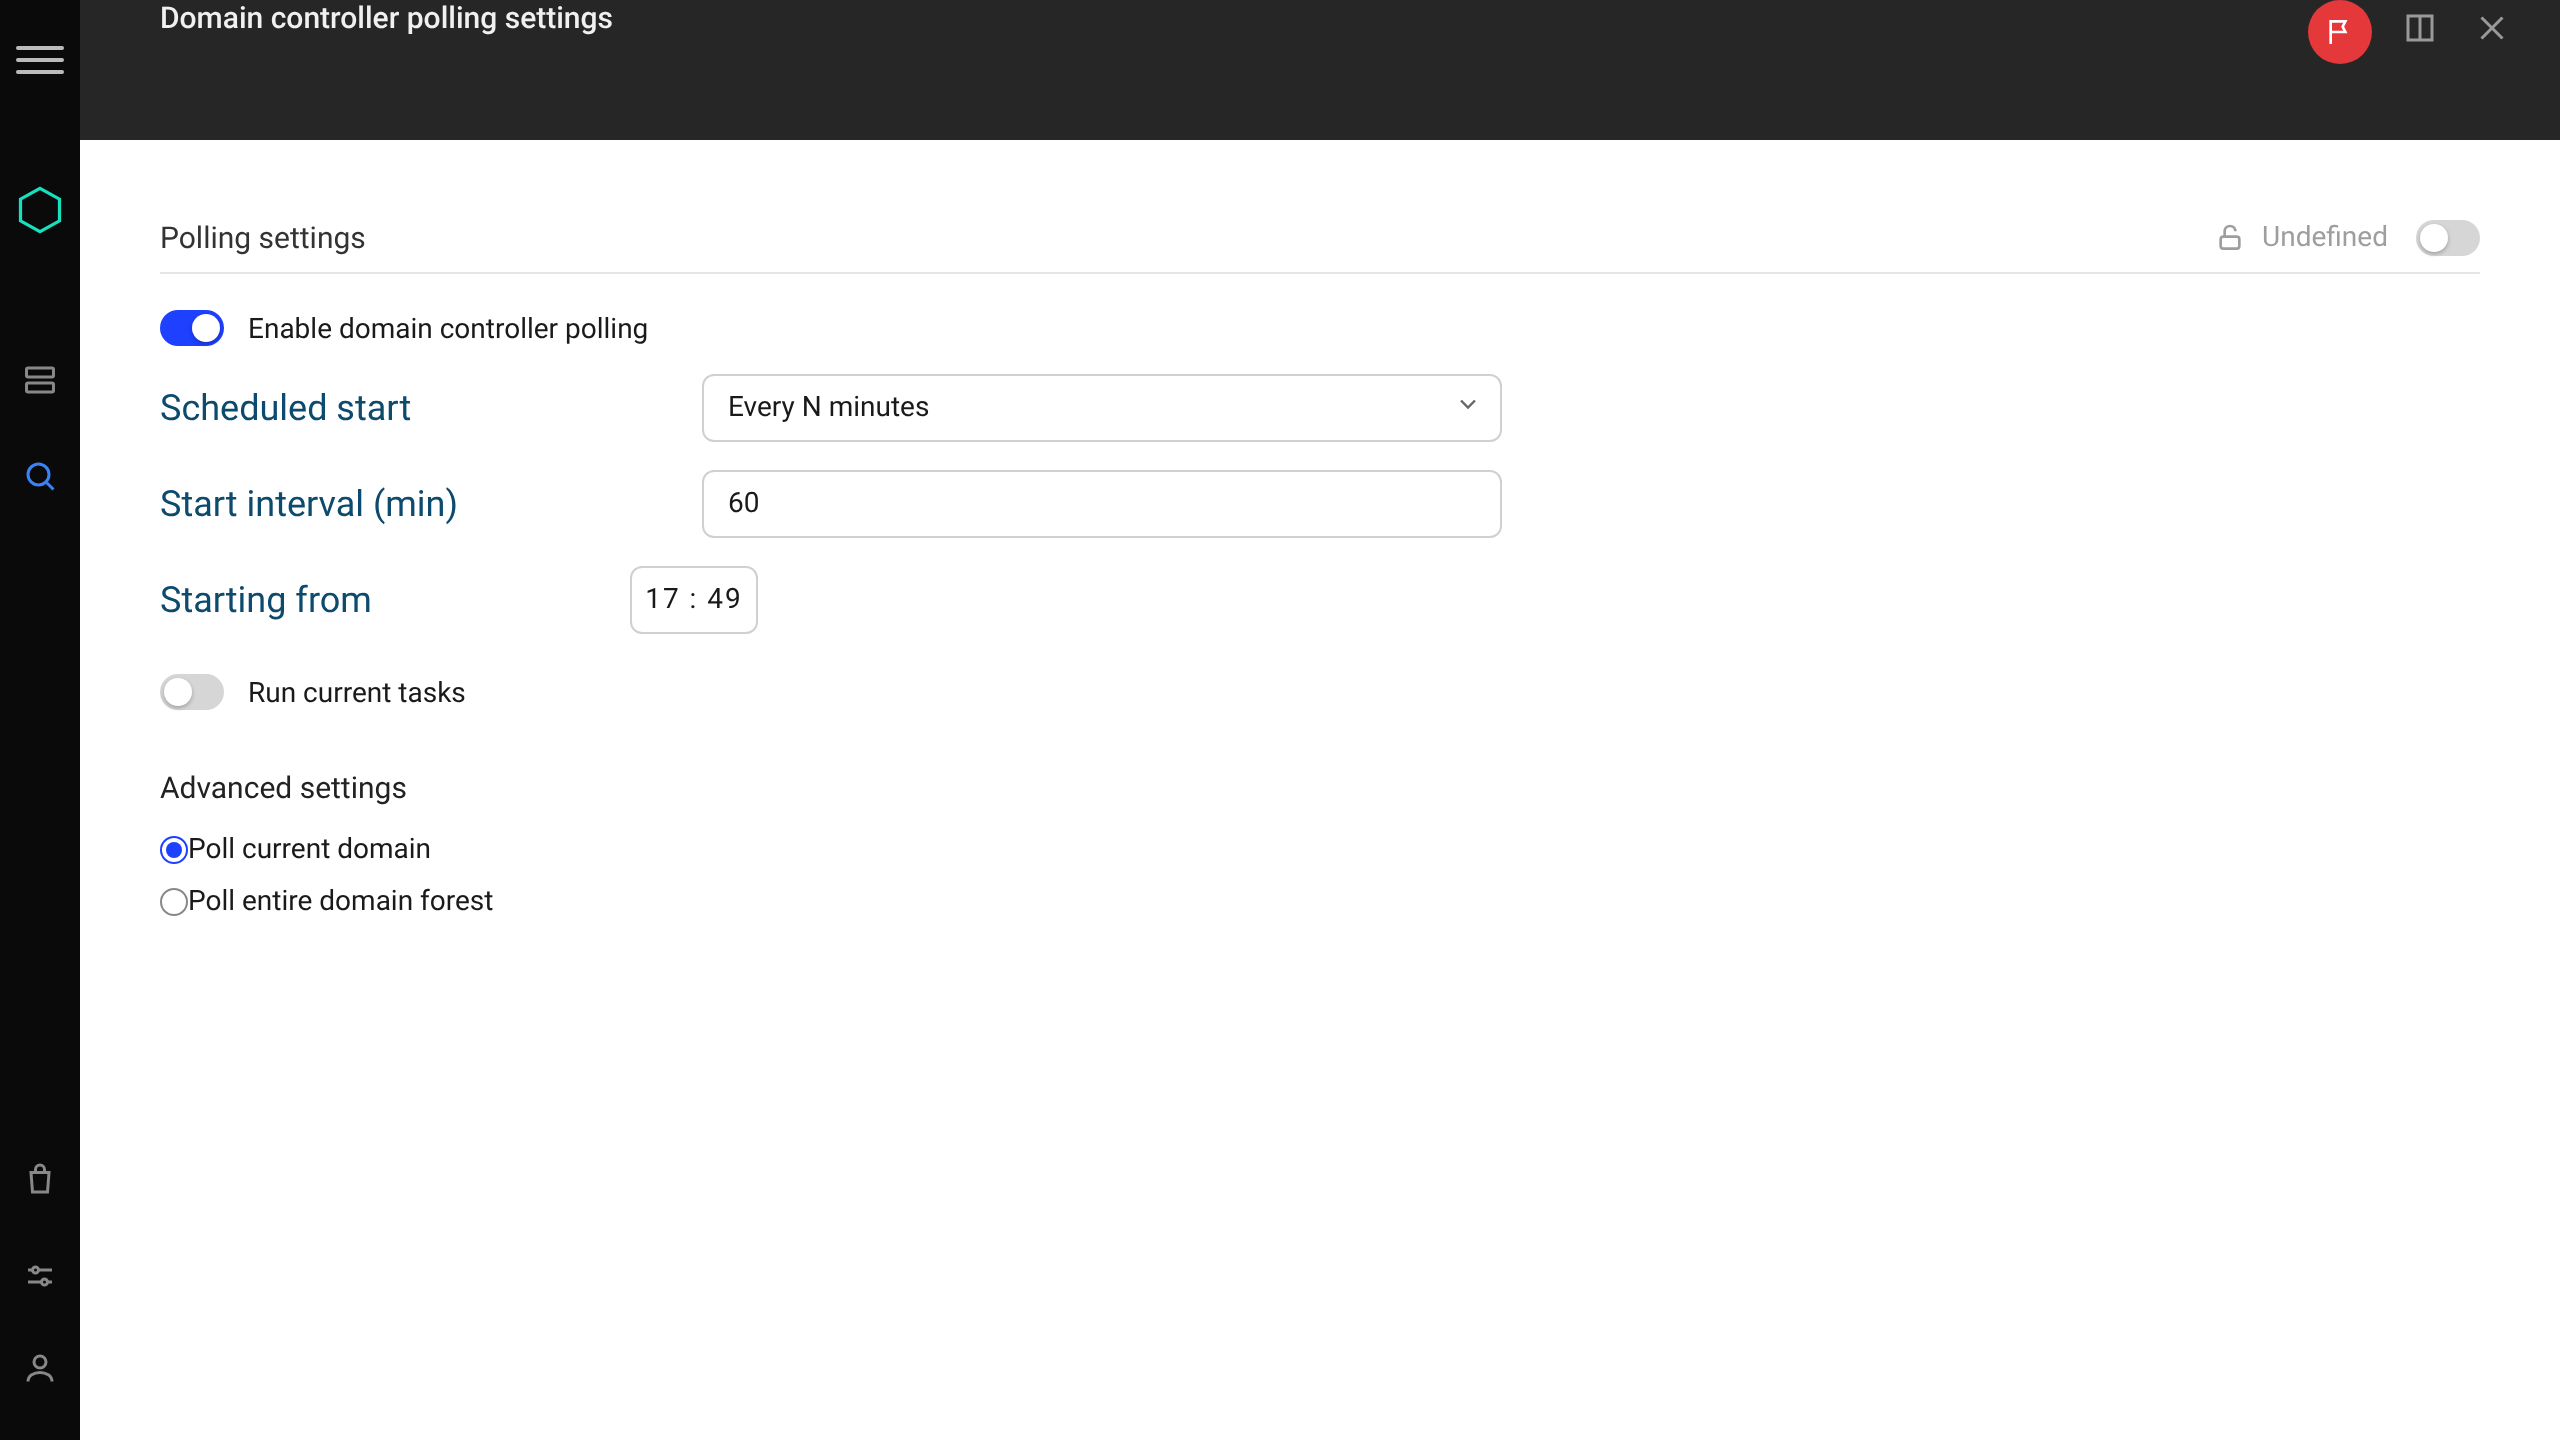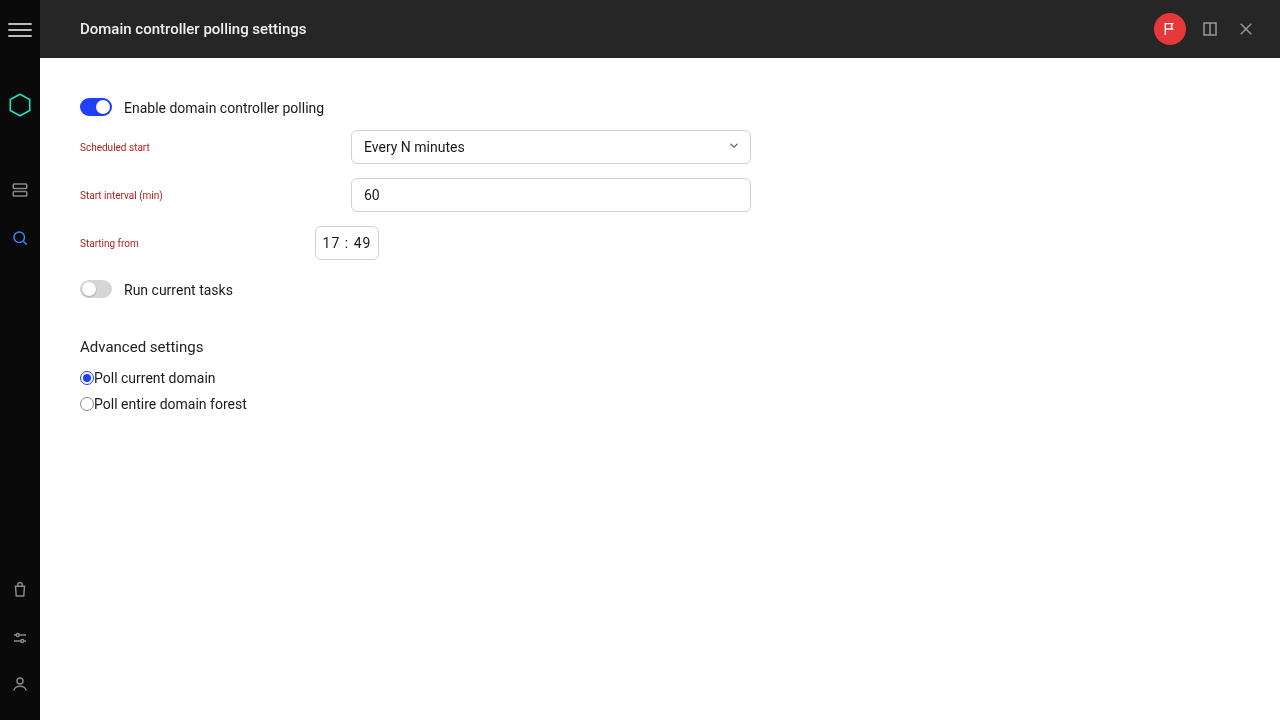--- a/index.html
+++ b/index.html
@@ -34,24 +34,23 @@
 .modal {
   position: absolute;
   left: 40px; top: 0;
   width: 1240px;
   height: 720px;
   background: #fff;
   display: flex;
   flex-direction: column;
 }
 .modal-header {
-  height: 58px;
+  height: 70px;
   background: #262626;
   display: flex;
-  align-items: center;
   padding: 0 20px 0 40px;
   color: #fff;
 }
 .modal-title { font-size: 15px; font-weight: 500; color: #f0f0f0; }
 .header-spacer { flex:1; }
 .header-icon-btn {
   width: 28px; height: 28px;
   display:flex; align-items:center; justify-content:center;
   color: #999;
   margin-left: 8px;
@@ -105,22 +104,22 @@
 
 .row { display:flex; align-items:flex-end; margin-bottom: 14px; }
 .row.toggle-row { gap:12px; }
 
 .form-row {
   display:flex; align-items:center;
   margin-top: 14px;
 }
 .form-label {
   width: 235px;
-  font-size: 10px;
-  color:#b91c1c;
+  font-size: 18px;
+  color:#0c4a6e;
 }
 .select-wrap, .input-wrap {
   width: 400px;
   position: relative;
   margin-left: 36px;
 }
 .select, .text-input {
   width: 100%;
   height: 34px;
   border: 1px solid #d0d0d0;
@@ -139,21 +138,21 @@
   width: 64px; height: 34px;
   border:1px solid #d0d0d0;
   border-radius:6px;
   display:flex; align-items:center; justify-content:center;
   font-size:14px; color:#1a1a1a;
   letter-spacing:1px;
 }
 
 .subsection-title {
   font-size: 15px; color:#222;
-  margin-top: 40px; margin-bottom: 14px;
+  margin-top: 30px; margin-bottom: 14px;
 }
 .radio-row {
   display:flex; align-items:center; 
   margin-top: 10px;
 }
 .radio {
   width:14px; height:14px; border:1.5px solid #888; border-radius:50%;
   display:flex; align-items:center; justify-content:center;
   cursor:pointer;
 }
@@ -249,20 +248,34 @@
     <div class="header-icon-btn">
       <svg width="18" height="18" viewBox="0 0 24 24" fill="none" stroke="currentColor" stroke-width="2">
           <line x1="5" y1="5" x2="19" y2="19"></line>
           <line x1="19" y1="5" x2="5" y2="19"></line>
         </svg>
     </div>
   </div>
 
   <div class="modal-body">
 
+    <div class="section-header">
+      <div class="section-title">Polling settings</div>
+      <div class="section-spacer"></div>
+      <div class="lock-label">
+        <span class="lock-icon">
+          <svg width="16" height="16" viewBox="0 0 24 24" fill="none" stroke="#9e9e9e" stroke-width="2">
+              <rect x="5" y="11" width="14" height="9" rx="2"></rect>
+              <path d="M8 11V7a4 4 0 018 0"></path>
+            </svg>
+        </span>
+        <span>Undefined</span>
+      </div>
+      <div class="toggle"></div>
+    </div>
 
     <div class="row toggle-row">
       <div class="toggle on"></div>
       <span>Enable domain controller polling</span>
     </div>
 
     <div class="form-row">
       <div class="form-label">Scheduled start</div>
       <div class="select-wrap">
         <div class="select">

